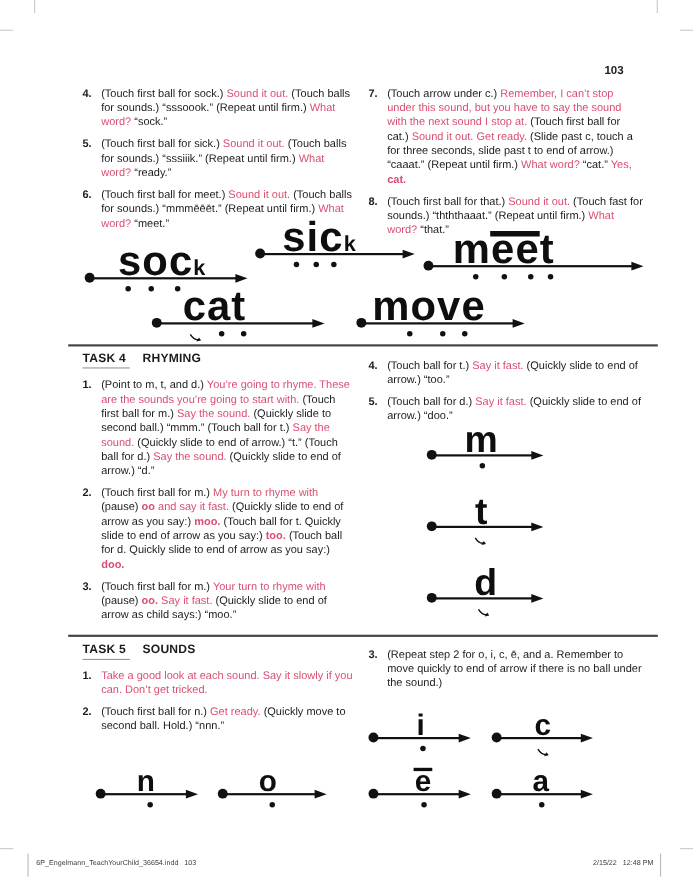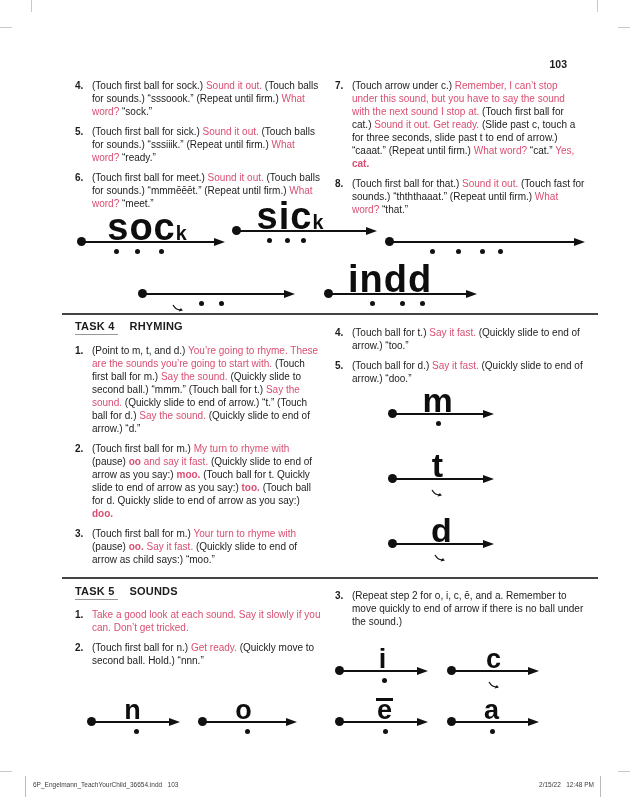--- a/index.html
+++ b/index.html
@@ -60,21 +60,21 @@
   <div class="col" style="left:75px;top:79px;width:248px">
       <div class="ins-item"><span class="num">4.</span><span>(Touch first ball for </span><span class="s-b">sock.</span><span>) </span><span class="s-r">Sound it out.</span><span> (Touch balls for sounds.) “sssoook.” (Repeat until firm.) </span><span class="s-r">What word?</span><span> “sock.”</span></div>
       <div class="ins-item"><span class="num">5.</span><span>(Touch first ball for </span><span class="s-b">sick.</span><span>) </span><span class="s-r">Sound it out.</span><span> (Touch balls for sounds.) “sssiiik.” (Repeat until firm.) </span><span class="s-r">What word?</span><span> “ready.”</span></div>
       <div class="ins-item"><span class="num">6.</span><span>(Touch first ball for </span><span class="s-b">meet.</span><span>) </span><span class="s-r">Sound it out.</span><span> (Touch balls for sounds.) “mmmēēēt.” (Repeat until firm.) </span><span class="s-r">What word?</span><span> “meet.”</span></div>
     </div>
   <div class="col" style="left:335px;top:79px;width:250px">
       <div class="ins-item"><span class="num">7.</span><span>(Touch arrow under </span><span class="s-b">c.</span><span>) </span><span class="s-r">Remember, I can’t stop under this sound, but you have to say the sound with the next sound I stop at.</span><span> (Touch first ball for </span><span class="s-b">cat.</span><span>) </span><span class="s-r">Sound it out. Get ready.</span><span> (Slide past </span><span class="s-b">c,</span><span> touch </span><span class="s-b">a</span><span> for three seconds, slide past </span><span class="s-b">t</span><span> to end of arrow.) “caaat.” (Repeat until firm.) </span><span class="s-r">What word?</span><span> “cat.” </span><span class="s-r">Yes, </span><span class="s-rb">cat.</span></div>
       <div class="ins-item"><span class="num">8.</span><span>(Touch first ball for </span><span class="s-b">that.</span><span>) </span><span class="s-r">Sound it out.</span><span> (Touch fast for sounds.) “thththaaat.” (Repeat until firm.) </span><span class="s-r">What word?</span><span> “that.”</span></div>
     </div>
 
-  <div class="diagram" style="left: 77px; top: 215px; width: 148px; height: 42px;">
+  <div class="diagram" style="left: 77px; top: 226px; width: 148px; height: 42px;">
       <div class="d-line" style="left: 4px; width: 135px; top: 26px;"></div>
       <div class="d-ball" style="left: 0px; top: 22.4px;"></div>
       <div class="d-head" style="left: 137px; top: 22.8px;"></div>
       <div class="d-word" style="left: 70px; font-size: 38px; top: -7px;"><span>soc</span><span class="small">k</span></div>
       <div class="d-dot" style="left: 36.5px; top: 34px;"></div>
       <div class="d-dot" style="left: 57.5px; top: 34px;"></div>
       <div class="d-dot" style="left: 81.5px; top: 34px;"></div>
     </div>
   <div class="diagram" style="left: 232px; top: 204px; width: 145px; height: 42px;">
       <div class="d-line" style="left: 4px; width: 132px; top: 26px;"></div>
@@ -82,41 +82,43 @@
       <div class="d-head" style="left: 134px; top: 22.8px;"></div>
       <div class="d-word" style="left: 58px; font-size: 38px; top: -7px;"><span>sic</span><span class="small">k</span></div>
       <div class="d-dot" style="left: 34.5px; top: 34px;"></div>
       <div class="d-dot" style="left: 52.5px; top: 34px;"></div>
       <div class="d-dot" style="left: 68.5px; top: 34px;"></div>
     </div>
   <div class="diagram" style="left: 385px; top: 215px; width: 200px; height: 42px;">
       <div class="d-line" style="left: 4px; width: 187px; top: 26px;"></div>
       <div class="d-ball" style="left: 0px; top: 22.4px;"></div>
       <div class="d-head" style="left: 189px; top: 22.8px;"></div>
+      <div class="d-word" style="left: 73px; font-size: 38px; top: -7px;"><span>m</span><span class="bar">ee</span><span>t</span></div>
       <div class="d-dot" style="left: 44.5px; top: 34px;"></div>
       <div class="d-dot" style="left: 70.5px; top: 34px;"></div>
       <div class="d-dot" style="left: 94.5px; top: 34px;"></div>
       <div class="d-dot" style="left: 112.5px; top: 34px;"></div>
     </div>
   <div class="diagram" style="left: 138px; top: 267px; width: 157px; height: 42px;">
       <div class="d-line" style="left: 4px; width: 144px; top: 26px;"></div>
       <div class="d-ball" style="left: 0px; top: 22.4px;"></div>
       <div class="d-head" style="left: 146px; top: 22.8px;"></div>
+      <div class="d-word" style="left: 57px; font-size: 38px; top: -7px;"><span>cat</span></div>
       <div class="d-slide" style="left: 34px; top: 32px;"><svg width="12" height="9" viewBox="0 0 12 9">
           <path d="M1 1 Q4.5 6.5 8.5 5.8" fill="none" stroke="#111" stroke-width="1.3"></path>
           <path d="M10.8 6.6 L6.6 7.4 L8.9 3.9 Z" fill="#111"></path>
         </svg></div>
       <div class="d-dot" style="left: 60.5px; top: 34px;"></div>
       <div class="d-dot" style="left: 80.5px; top: 34px;"></div>
     </div>
   <div class="diagram" style="left: 324px; top: 267px; width: 153px; height: 42px;">
       <div class="d-line" style="left: 4px; width: 140px; top: 26px;"></div>
       <div class="d-ball" style="left: 0px; top: 22.4px;"></div>
       <div class="d-head" style="left: 142px; top: 22.8px;"></div>
-      <div class="d-word" style="left: 66px; font-size: 38px; top: -7px;"><span>indd</span></div>
+      <div class="d-word" style="left: 66px; font-size: 38px; top: -7px;"><span>move</span></div>
       <div class="d-dot" style="left: 45.5px; top: 34px;"></div>
       <div class="d-dot" style="left: 75.5px; top: 34px;"></div>
       <div class="d-dot" style="left: 95.5px; top: 34px;"></div>
     </div>
 
   <div class="divider" style="top:313px"></div>
 
   <div class="task-head" style="left:75px;top:320px">
     <span class="task-label">TASK 4</span><span class="task-title">RHYMING</span>
   </div>

